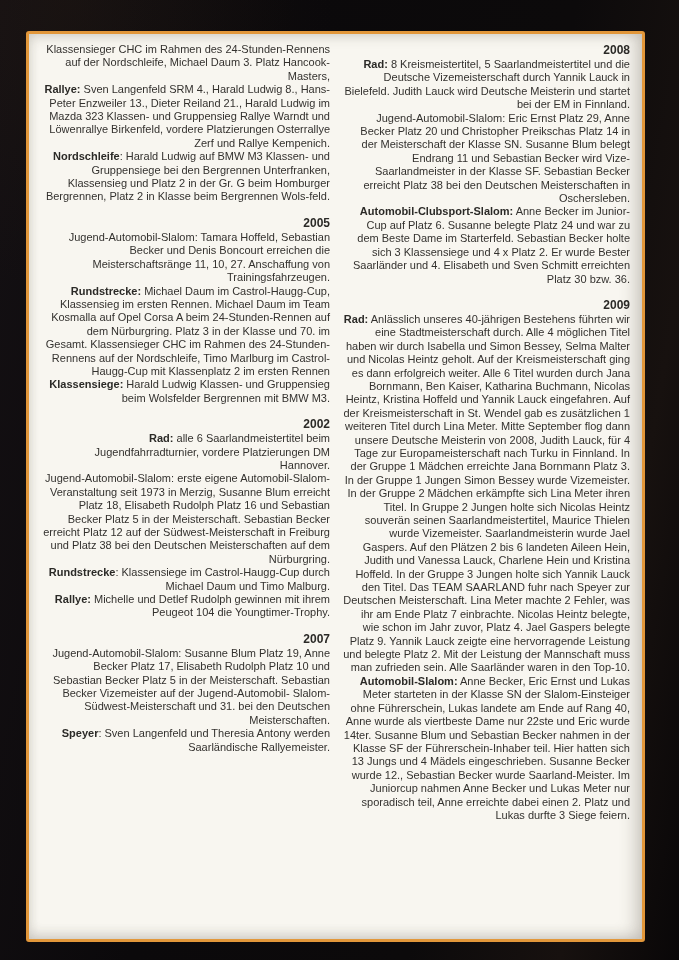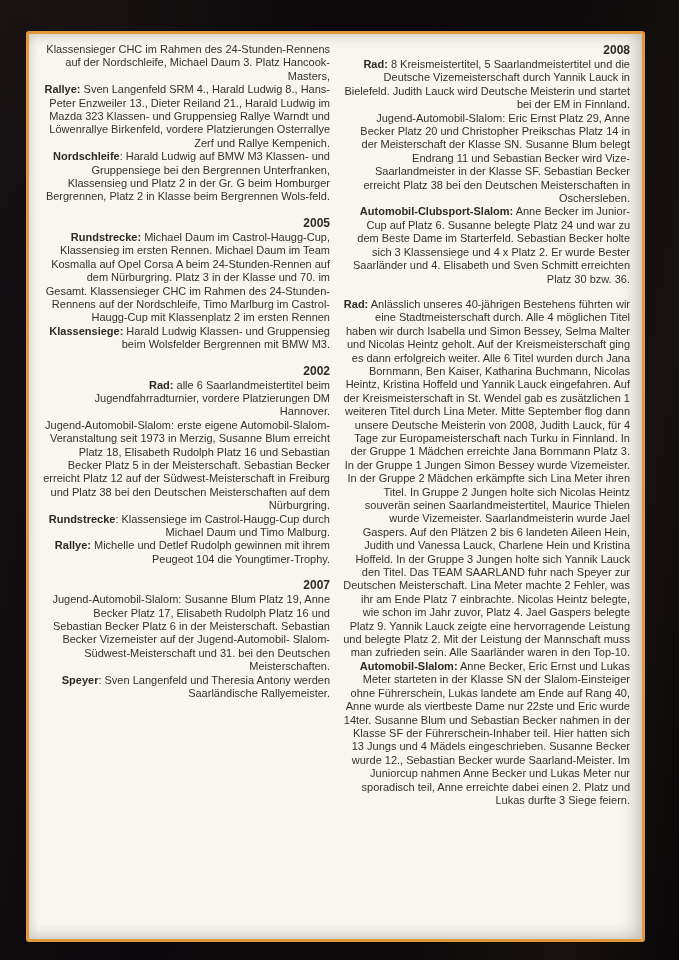--- a/index.html
+++ b/index.html
@@ -57,43 +57,45 @@
   <div class="paper">
     <div class="columns">
       <div class="col" id="col-left">
           <section class="section">
             <p class="entry">Klassensieger CHC im Rahmen des 24-Stunden-Rennens auf der Nordschleife, Michael Daum 3. Platz Hancook-Masters,</p>
             <p class="entry"><strong class="entry-label">Rallye:</strong> Sven Langenfeld SRM 4., Harald Ludwig 8., Hans-Peter Enzweiler 13., Dieter Reiland 21., Harald Ludwig im Mazda 323 Klassen- und Gruppensieg Rallye Warndt und Löwenrallye Birkenfeld, vordere Platzierungen Osterrallye Zerf und Rallye Kempenich.</p>
             <p class="entry"><strong class="entry-label">Nordschleife</strong>: Harald Ludwig auf BMW M3 Klassen- und Gruppensiege bei den Bergrennen Unterfranken, Klassensieg und Platz 2 in der Gr. G beim Homburger Bergrennen, Platz 2 in Klasse beim Bergrennen Wols-feld.</p>
           </section>
           <section class="section">
             <h2 class="year">2005</h2>
+            <p class="entry">Jugend-Automobil-Slalom: Tamara Hoffeld, Sebastian Becker und Denis Boncourt erreichen die Meisterschaftsränge 11, 10, 27. Anschaffung von Trainingsfahrzeugen.</p>
             <p class="entry"><strong class="entry-label">Rundstrecke:</strong> Michael Daum im Castrol-Haugg-Cup, Klassensieg im ersten Rennen. Michael Daum im Team Kosmalla auf Opel Corsa A beim 24-Stunden-Rennen auf dem Nürburgring. Platz 3 in der Klasse und 70. im Gesamt. Klassensieger CHC im Rahmen des 24-Stunden-Rennens auf der Nordschleife, Timo Marlburg im Castrol-Haugg-Cup mit Klassenplatz 2 im ersten Rennen</p>
             <p class="entry"><strong class="entry-label">Klassensiege:</strong> Harald Ludwig Klassen- und Gruppensieg beim Wolsfelder Bergrennen mit BMW M3.</p>
           </section>
           <section class="section">
             <h2 class="year">2002</h2>
             <p class="entry"><strong class="entry-label">Rad:</strong> alle 6 Saarlandmeistertitel beim Jugendfahrradturnier, vordere Platzierungen DM Hannover.</p>
             <p class="entry">Jugend-Automobil-Slalom: erste eigene Automobil-Slalom-Veranstaltung seit 1973 in Merzig, Susanne Blum erreicht Platz 18, Elisabeth Rudolph Platz 16 und Sebastian Becker Platz 5 in der Meisterschaft. Sebastian Becker erreicht Platz 12 auf der Südwest-Meisterschaft in Freiburg und Platz 38 bei den Deutschen Meisterschaften auf dem Nürburgring.</p>
             <p class="entry"><strong class="entry-label">Rundstrecke</strong>: Klassensiege im Castrol-Haugg-Cup durch Michael Daum und Timo Malburg.</p>
             <p class="entry"><strong class="entry-label">Rallye:</strong> Michelle und Detlef Rudolph gewinnen mit ihrem Peugeot 104 die Youngtimer-Trophy.</p>
           </section>
           <section class="section">
             <h2 class="year">2007</h2>
-            <p class="entry">Jugend-Automobil-Slalom: Susanne Blum Platz 19, Anne Becker Platz 17, Elisabeth Rudolph Platz 16 und Sebastian Becker Platz 6 in der Meisterschaft. Sebastian Becker Vizemeister auf der Jugend-Automobil- Slalom-Südwest-Meisterschaft und 31. bei den Deutschen Meisterschaften.</p>
+            <p class="entry">Jugend-Automobil-Slalom: Susanne Blum Platz 19, Anne Becker Platz 17, Elisabeth Rudolph Platz 10 und Sebastian Becker Platz 5 in der Meisterschaft. Sebastian Becker Vizemeister auf der Jugend-Automobil- Slalom-Südwest-Meisterschaft und 31. bei den Deutschen Meisterschaften.</p>
             <p class="entry"><strong class="entry-label">Speyer</strong>: Sven Langenfeld und Theresia Antony werden Saarländische Rallyemeister.</p>
           </section>
         </div>
       <div class="col" id="col-right">
           <section class="section">
             <h2 class="year">2008</h2>
             <p class="entry"><strong class="entry-label">Rad:</strong> 8 Kreismeistertitel, 5 Saarlandmeistertitel und die Deutsche Vizemeisterschaft durch Yannik Lauck in Bielefeld. Judith Lauck wird Deutsche Meisterin und startet bei der EM in Finnland.</p>
             <p class="entry">Jugend-Automobil-Slalom: Eric Ernst Platz 29, Anne Becker Platz 20 und Christopher Preikschas Platz 14 in der Meisterschaft der Klasse SN. Susanne Blum belegt Endrang 11 und Sebastian Becker wird Vize-Saarlandmeister in der Klasse SF. Sebastian Becker erreicht Platz 38 bei den Deutschen Meisterschaften in Oschersleben.</p>
             <p class="entry"><strong class="entry-label">Automobil-Clubsport-Slalom:</strong> Anne Becker im Junior-Cup auf Platz 6. Susanne belegte Platz 24 und war zu dem Beste Dame im Starterfeld. Sebastian Becker holte sich 3 Klassensiege und 4 x Platz 2. Er wurde Bester Saarländer und 4. Elisabeth und Sven Schmitt erreichten Platz 30 bzw. 36.</p>
           </section>
           <section class="section">
+            <h2 class="year">2009</h2>
             <p class="entry"><strong class="entry-label">Rad:</strong> Anlässlich unseres 40-jährigen Bestehens führten wir eine Stadtmeisterschaft durch. Alle 4 möglichen Titel haben wir durch Isabella und Simon Bessey, Selma Malter und Nicolas Heintz geholt. Auf der Kreismeisterschaft ging es dann erfolgreich weiter. Alle 6 Titel wurden durch Jana Bornmann, Ben Kaiser, Katharina Buchmann, Nicolas Heintz, Kristina Hoffeld und Yannik Lauck eingefahren. Auf der Kreismeisterschaft in St. Wendel gab es zusätzlichen 1 weiteren Titel durch Lina Meter. Mitte September flog dann unsere Deutsche Meisterin von 2008, Judith Lauck, für 4 Tage zur Europameisterschaft nach Turku in Finnland. In der Gruppe 1 Mädchen erreichte Jana Bornmann Platz 3. In der Gruppe 1 Jungen Simon Bessey wurde Vizemeister. In der Gruppe 2 Mädchen erkämpfte sich Lina Meter ihren Titel. In Gruppe 2 Jungen holte sich Nicolas Heintz souverän seinen Saarlandmeistertitel, Maurice Thielen wurde Vizemeister. Saarlandmeisterin wurde Jael Gaspers. Auf den Plätzen 2 bis 6 landeten Aileen Hein, Judith und Vanessa Lauck, Charlene Hein und Kristina Hoffeld. In der Gruppe 3 Jungen holte sich Yannik Lauck den Titel. Das TEAM SAARLAND fuhr nach Speyer zur Deutschen Meisterschaft. Lina Meter machte 2 Fehler, was ihr am Ende Platz 7 einbrachte. Nicolas Heintz belegte, wie schon im Jahr zuvor, Platz 4. Jael Gaspers belegte Platz 9. Yannik Lauck zeigte eine hervorragende Leistung und belegte Platz 2. Mit der Leistung der Mannschaft muss man zufrieden sein. Alle Saarländer waren in den Top-10.</p>
             <p class="entry"><strong class="entry-label">Automobil-Slalom:</strong> Anne Becker, Eric Ernst und Lukas Meter starteten in der Klasse SN der Slalom-Einsteiger ohne Führerschein, Lukas landete am Ende auf Rang 40, Anne wurde als viertbeste Dame nur 22ste und Eric wurde 14ter. Susanne Blum und Sebastian Becker nahmen in der Klasse SF der Führerschein-Inhaber teil. Hier hatten sich 13 Jungs und 4 Mädels eingeschrieben. Susanne Becker wurde 12., Sebastian Becker wurde Saarland-Meister. Im Juniorcup nahmen Anne Becker und Lukas Meter nur sporadisch teil, Anne erreichte dabei einen 2. Platz und Lukas durfte 3 Siege feiern.</p>
           </section>
         </div>
     </div>
   </div>
 </div>
 
 </body></html>

